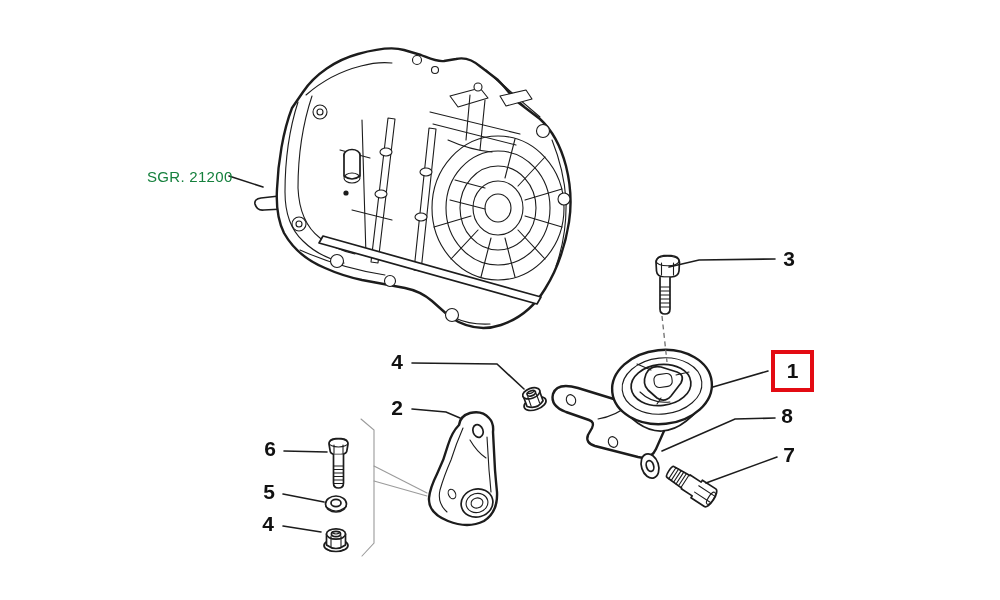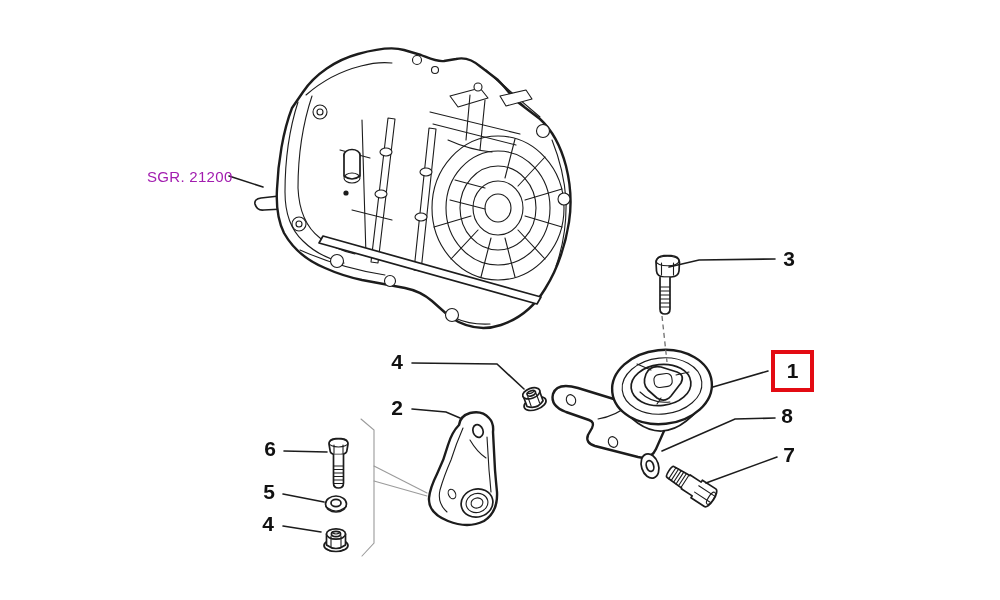--- a/index.html
+++ b/index.html
@@ -23,21 +23,21 @@
   .ld{stroke:var(--line);stroke-width:1.6;fill:none;stroke-linecap:round;}
   .gd{stroke:var(--guide);stroke-width:1.1;fill:none;stroke-linecap:round;}
   .dsh{stroke:#6f6f6f;stroke-width:1.3;fill:none;stroke-dasharray:5 3.5;}
   .dot{fill:var(--line);stroke:none;}
   
   .num{
     position:absolute;width:22px;height:26px;line-height:26px;text-align:center;
     font-size:21px;font-weight:bold;color:var(--num);user-select:none;cursor:pointer;
   }
   .sgr-label{
-    position:absolute;left:147px;top:168px;font-size:15px;color:#a21caf;letter-spacing:.3px;
+    position:absolute;left:147px;top:168px;font-size:15px;color:#15803d;letter-spacing:.3px;
   }
   .ref-box{
     position:absolute;left:771px;top:350px;width:43px;height:42px;
     border:4px solid var(--hl);background:#fff;display:flex;align-items:center;justify-content:center;
     cursor:pointer;
   }
   .ref-box span{font-size:21px;font-weight:bold;color:var(--num);}
 </style>
 </head>
 <body>

